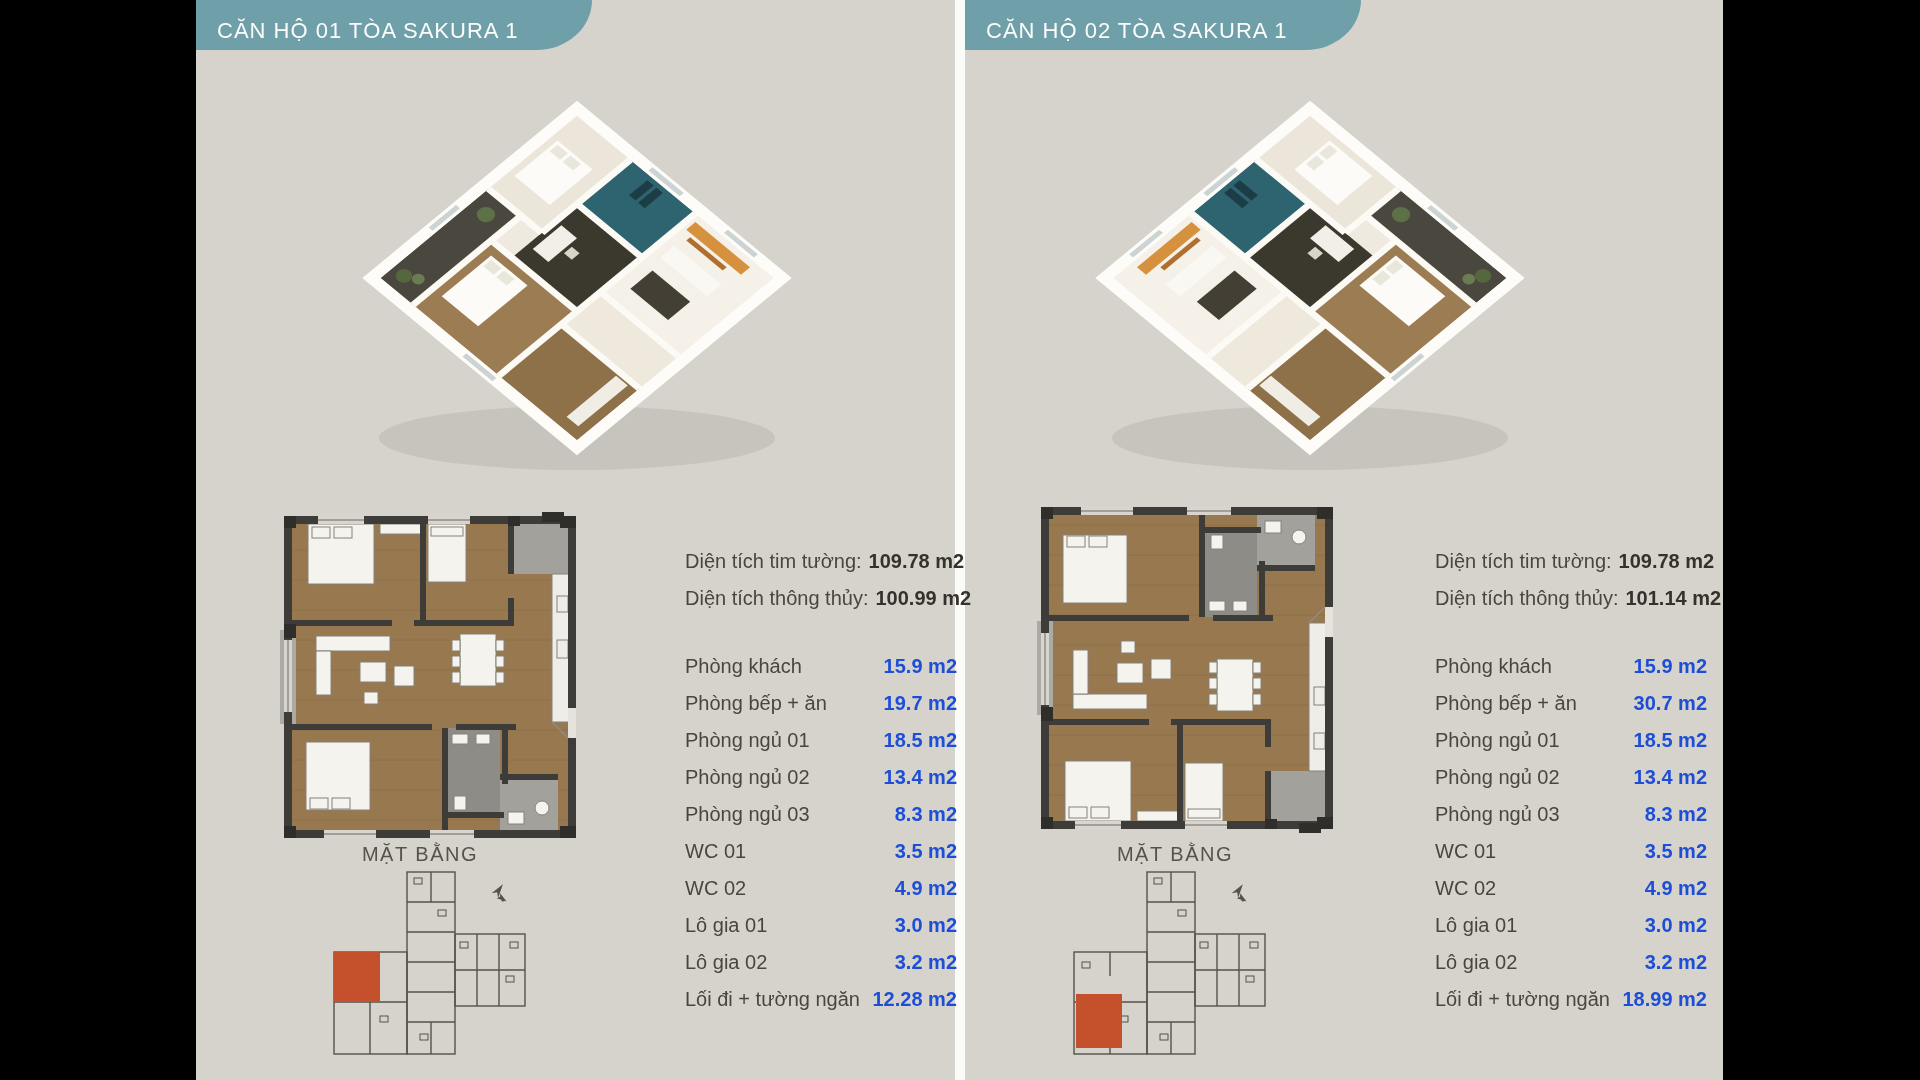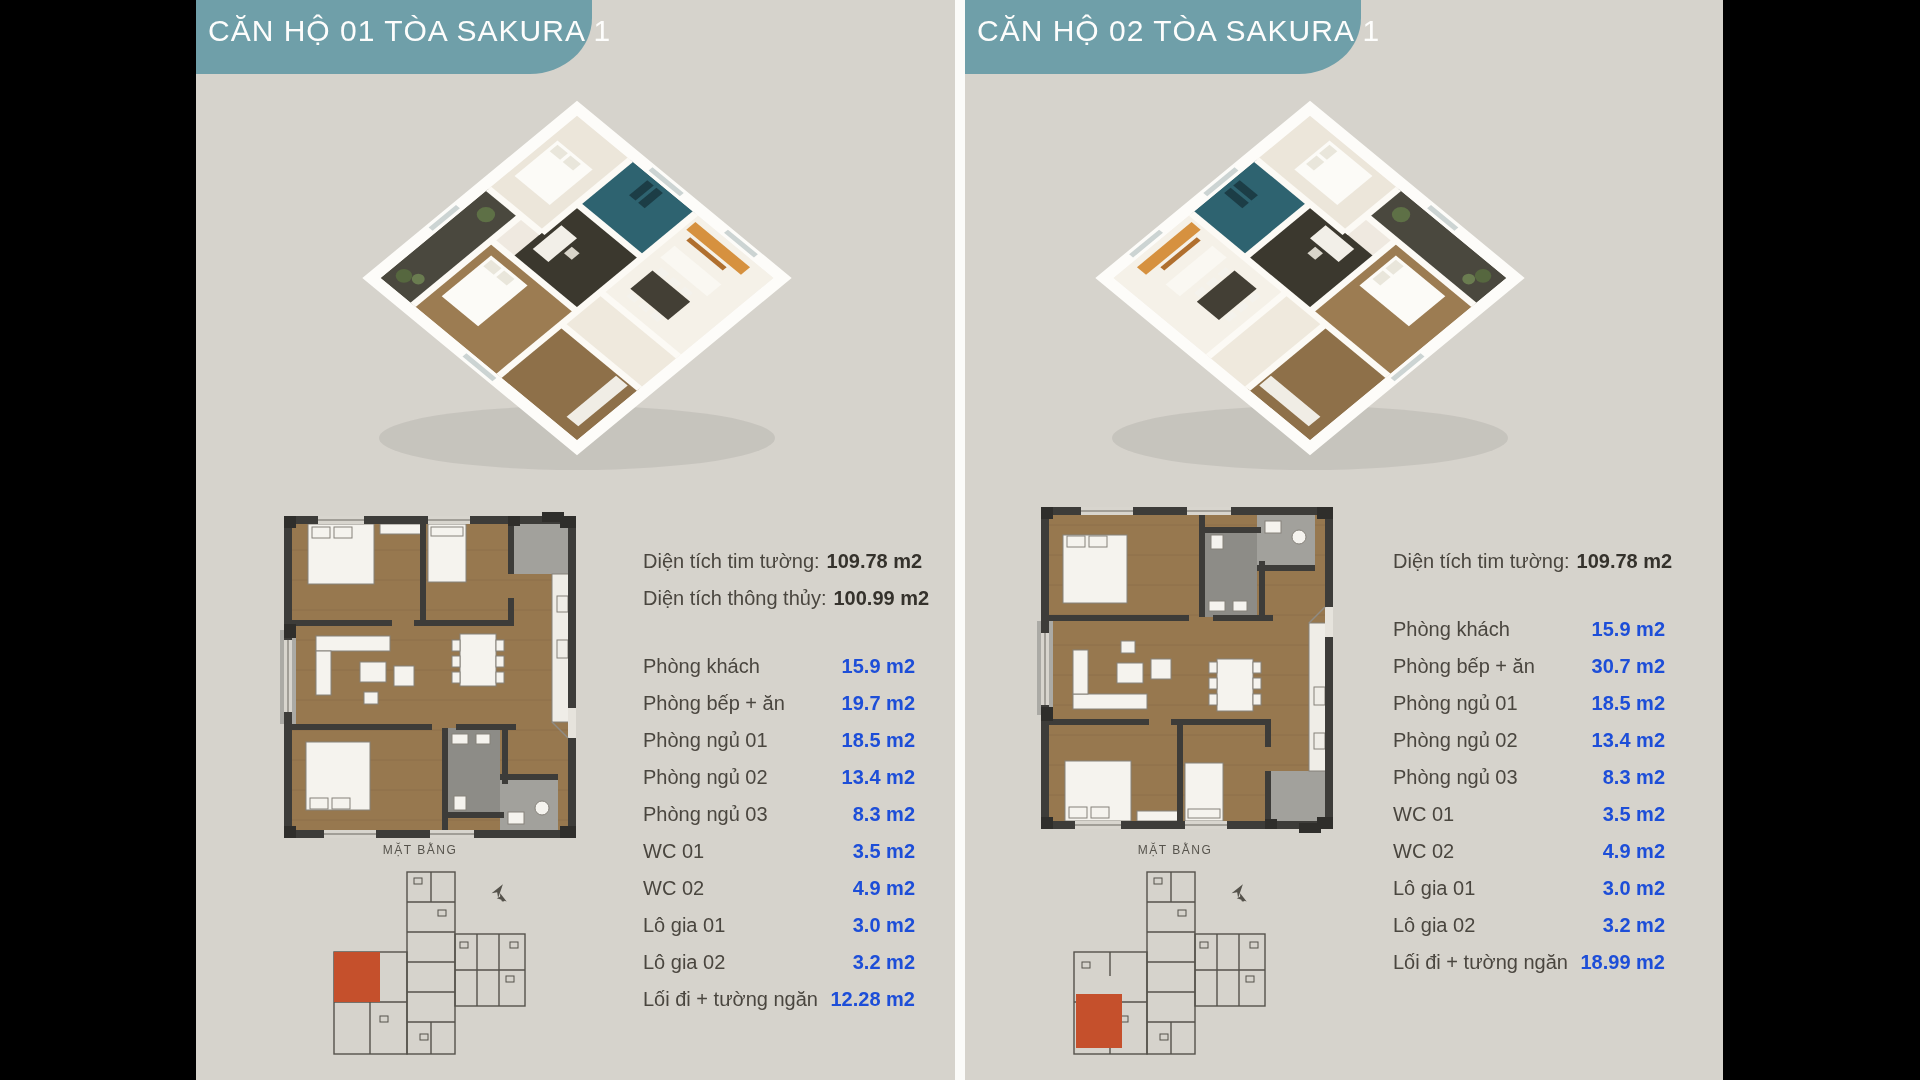--- a/index.html
+++ b/index.html
@@ -4,38 +4,38 @@
 <style>
   html,body{margin:0;padding:0;background:#000;}
   body{width:1920px;height:1080px;overflow:hidden;font-family:"Liberation Sans",sans-serif;}
   .stage{position:relative;width:1920px;height:1080px;background:#000;}
   .page{position:absolute;left:196px;top:0;width:1527px;height:1080px;background:#d6d3cc;}
   .divider{position:absolute;left:759px;top:0;width:10px;height:1080px;background:#fbfbf9;}
   .panel{position:absolute;top:0;height:1080px;}
   .panel.p1{left:0;width:759px;}
   .panel.p2{left:769px;width:758px;}
 
-  .header{position:absolute;top:0;left:0;width:396px;height:74px;background:#6f9fa9;
-          border-bottom-right-radius:62px 56px;color:#fdfdfc;font-size:30px;line-height:62px;
-          padding-left:12px;letter-spacing:1px;box-sizing:border-box;white-space:nowrap;}
+  .header{position:absolute;top:0;left:0;width:396px;height:50px;background:#6f9fa9;
+          border-bottom-right-radius:62px 56px;color:#fdfdfc;font-size:22px;line-height:62px;
+          padding-left:21px;letter-spacing:1px;box-sizing:border-box;white-space:nowrap;}
 
   .iso{position:absolute;top:82px;width:430px;height:408px;}
   .p1 .iso{left:166px;} .p2 .iso{left:130px;}
 
   .plan2d{position:absolute;width:300px;height:330px;}
   .p1 .plan2d{left:84px;top:512px;} .p2 .plan2d{left:72px;top:503px;}
 
-  .caption{position:absolute;top:843px;width:200px;text-align:center;font-size:12px;
+  .caption{position:absolute;top:843px;width:200px;text-align:center;font-size:20px;
            letter-spacing:1.5px;color:#56534c;}
   .p1 .caption{left:124px;} .p2 .caption{left:110px;}
 
   .keyplan{position:absolute;top:866px;width:220px;height:200px;}
   .p1 .keyplan{left:114px;} .p2 .keyplan{left:85px;}
 
-  .stats{position:absolute;top:543px;width:272px;color:#4a463f;}
+  .stats{position:absolute;top:543px;width:272px;color:#4a463f;margin-left:42px;}
   .p1 .stats{left:447px;} .p2 .stats{left:428px;}
   .area-line{font-size:20px;height:37px;line-height:37px;white-space:nowrap;}
   .area-line .val{font-weight:bold;color:#35322c;margin-left:7px;}
   .rooms{margin-top:31px;}
   .room-row{display:flex;justify-content:space-between;font-size:20px;height:37px;line-height:37px;align-items:center;}
   .room-row .val{text-align:right;color:#1d4ed8;font-weight:bold;}
 </style>
 </head>
 <body>
 
@@ -300,20 +300,21 @@
 
       <div class="caption">MẶT BẰNG</div>
 
       <svg class="keyplan" viewBox="0 0 220 200">
         <use href="#g-keyplan"></use>
         <rect x="26" y="128" width="46" height="54" fill="#c5502c"></rect>
       </svg>
 
       <div class="stats">
         <div class="area-line"><span>Diện tích tim tường:</span><span class="val">109.78 m2</span></div>
+        <div class="area-line"><span>Diện tích thông thủy:</span><span class="val">101.14 m2</span></div>
         <div class="rooms">
           <div class="room-row">
               <span>Phòng khách</span>
               <span class="val">15.9 m2</span>
             </div>
           <div class="room-row">
               <span>Phòng bếp + ăn</span>
               <span class="val">30.7 m2</span>
             </div>
           <div class="room-row">

